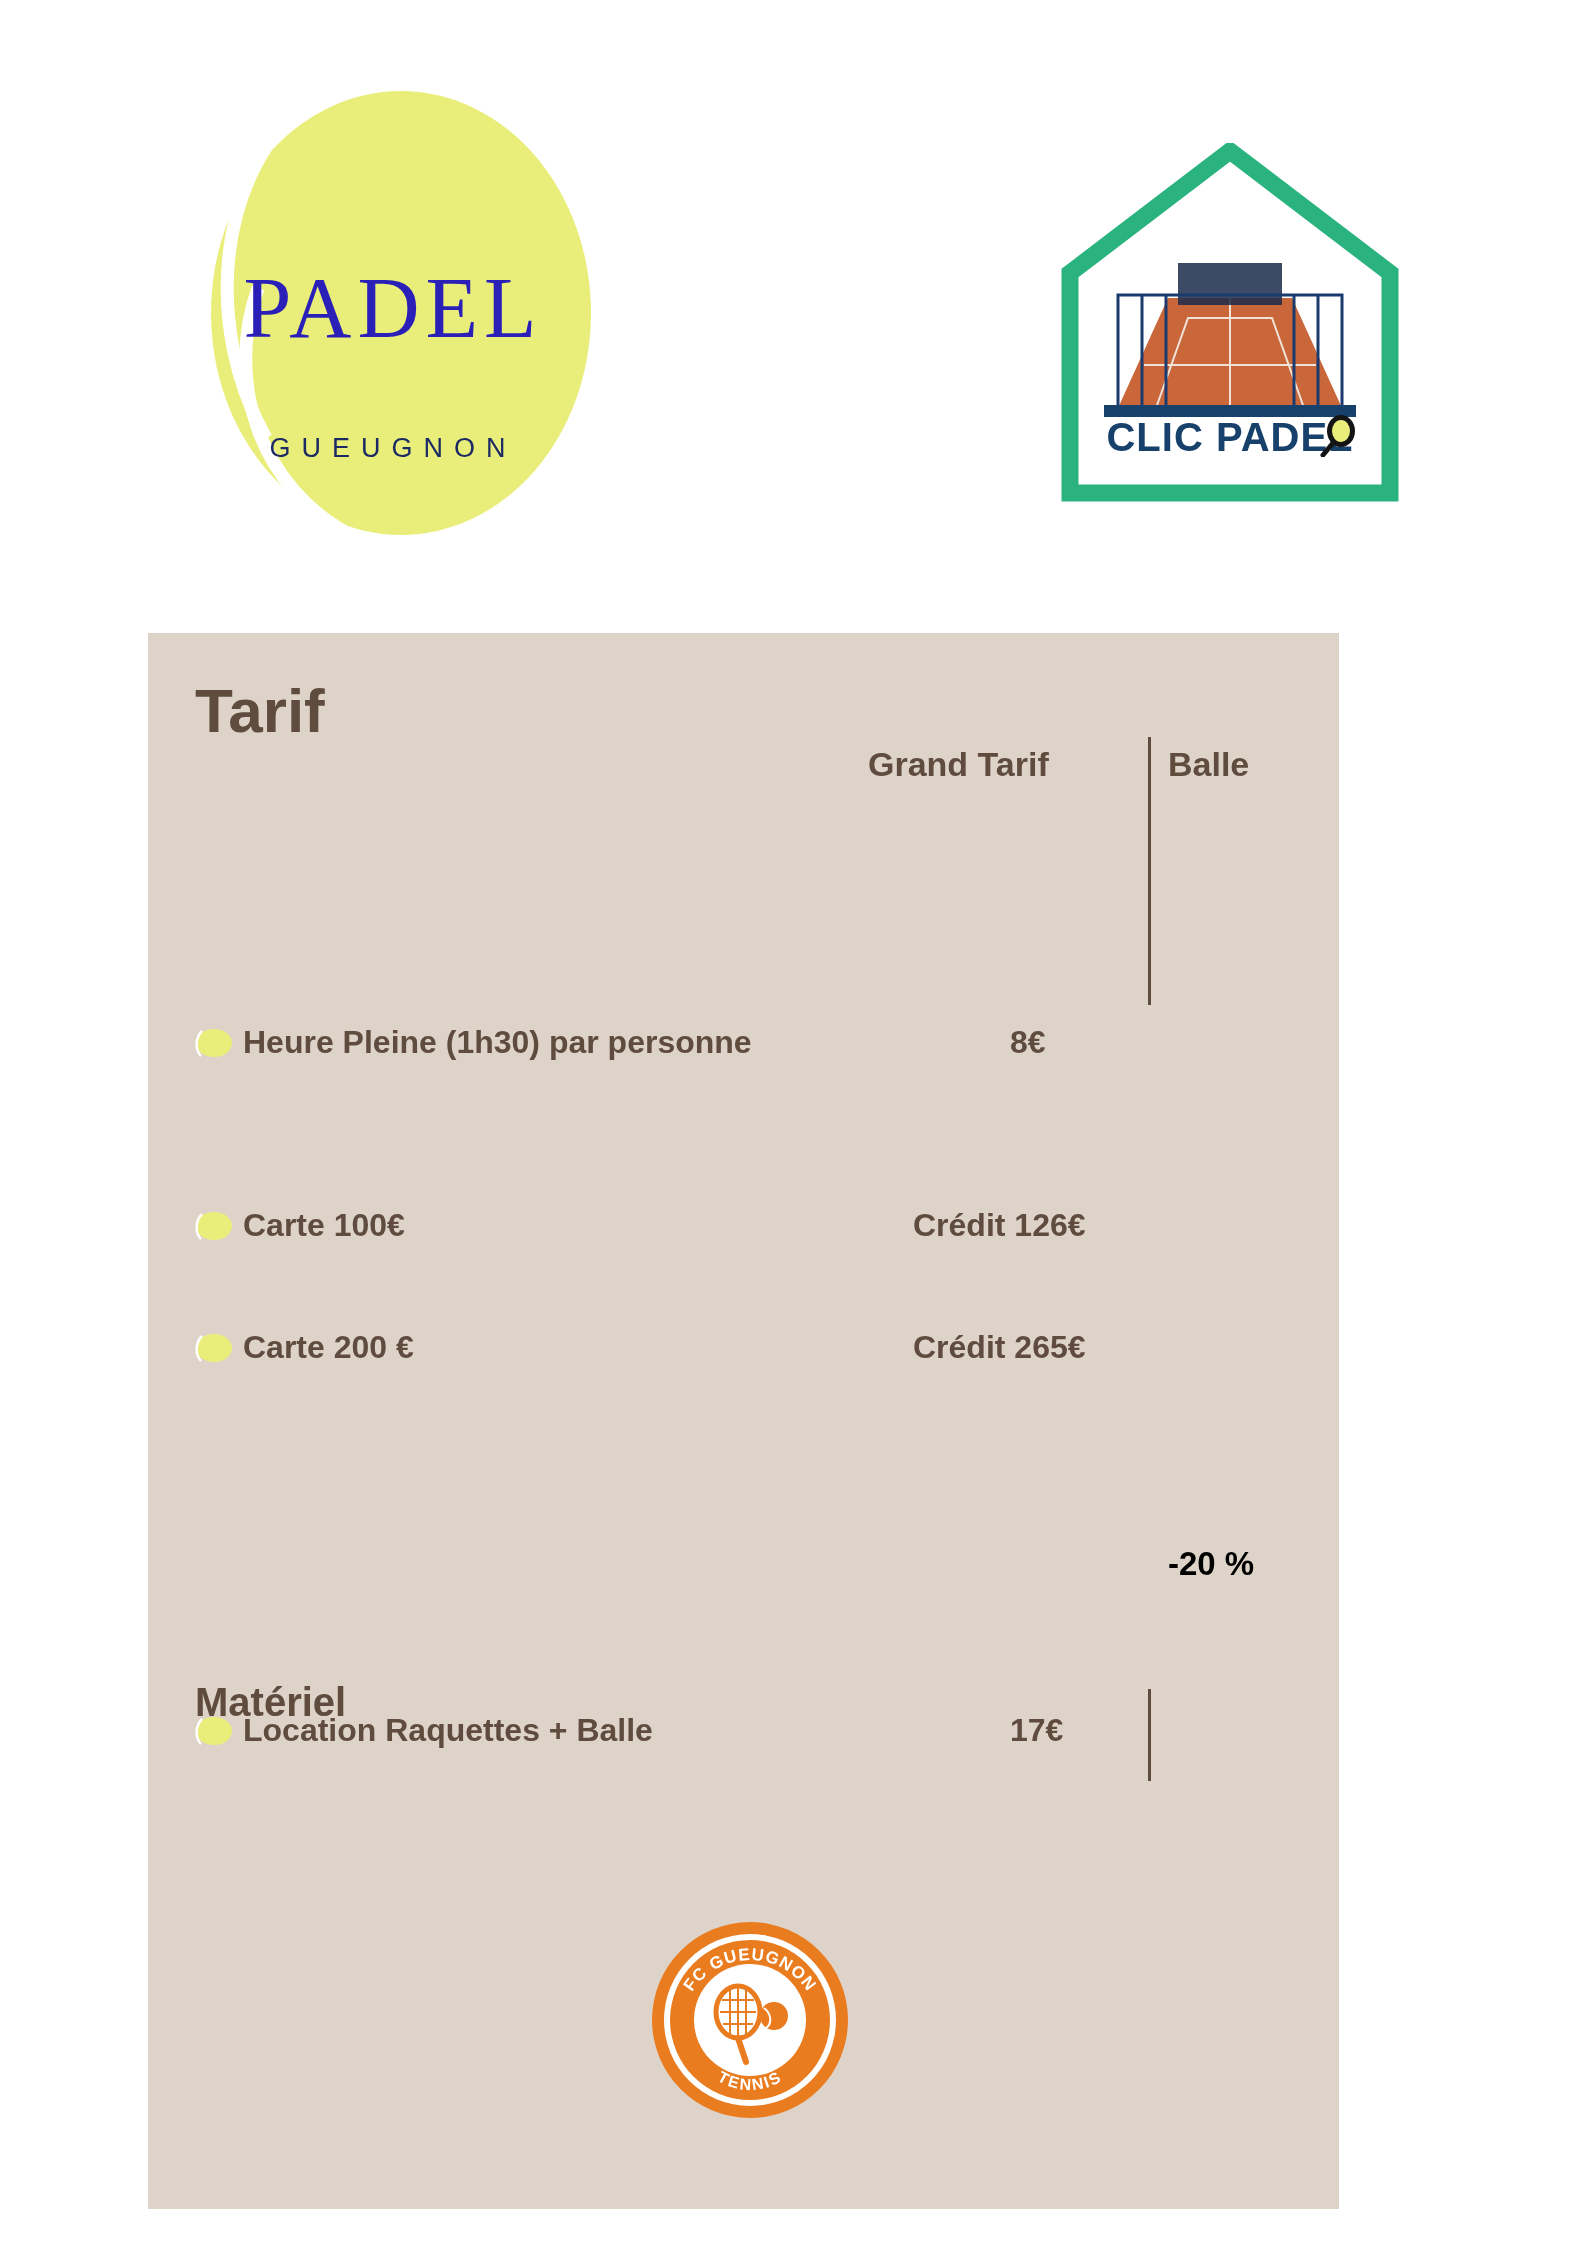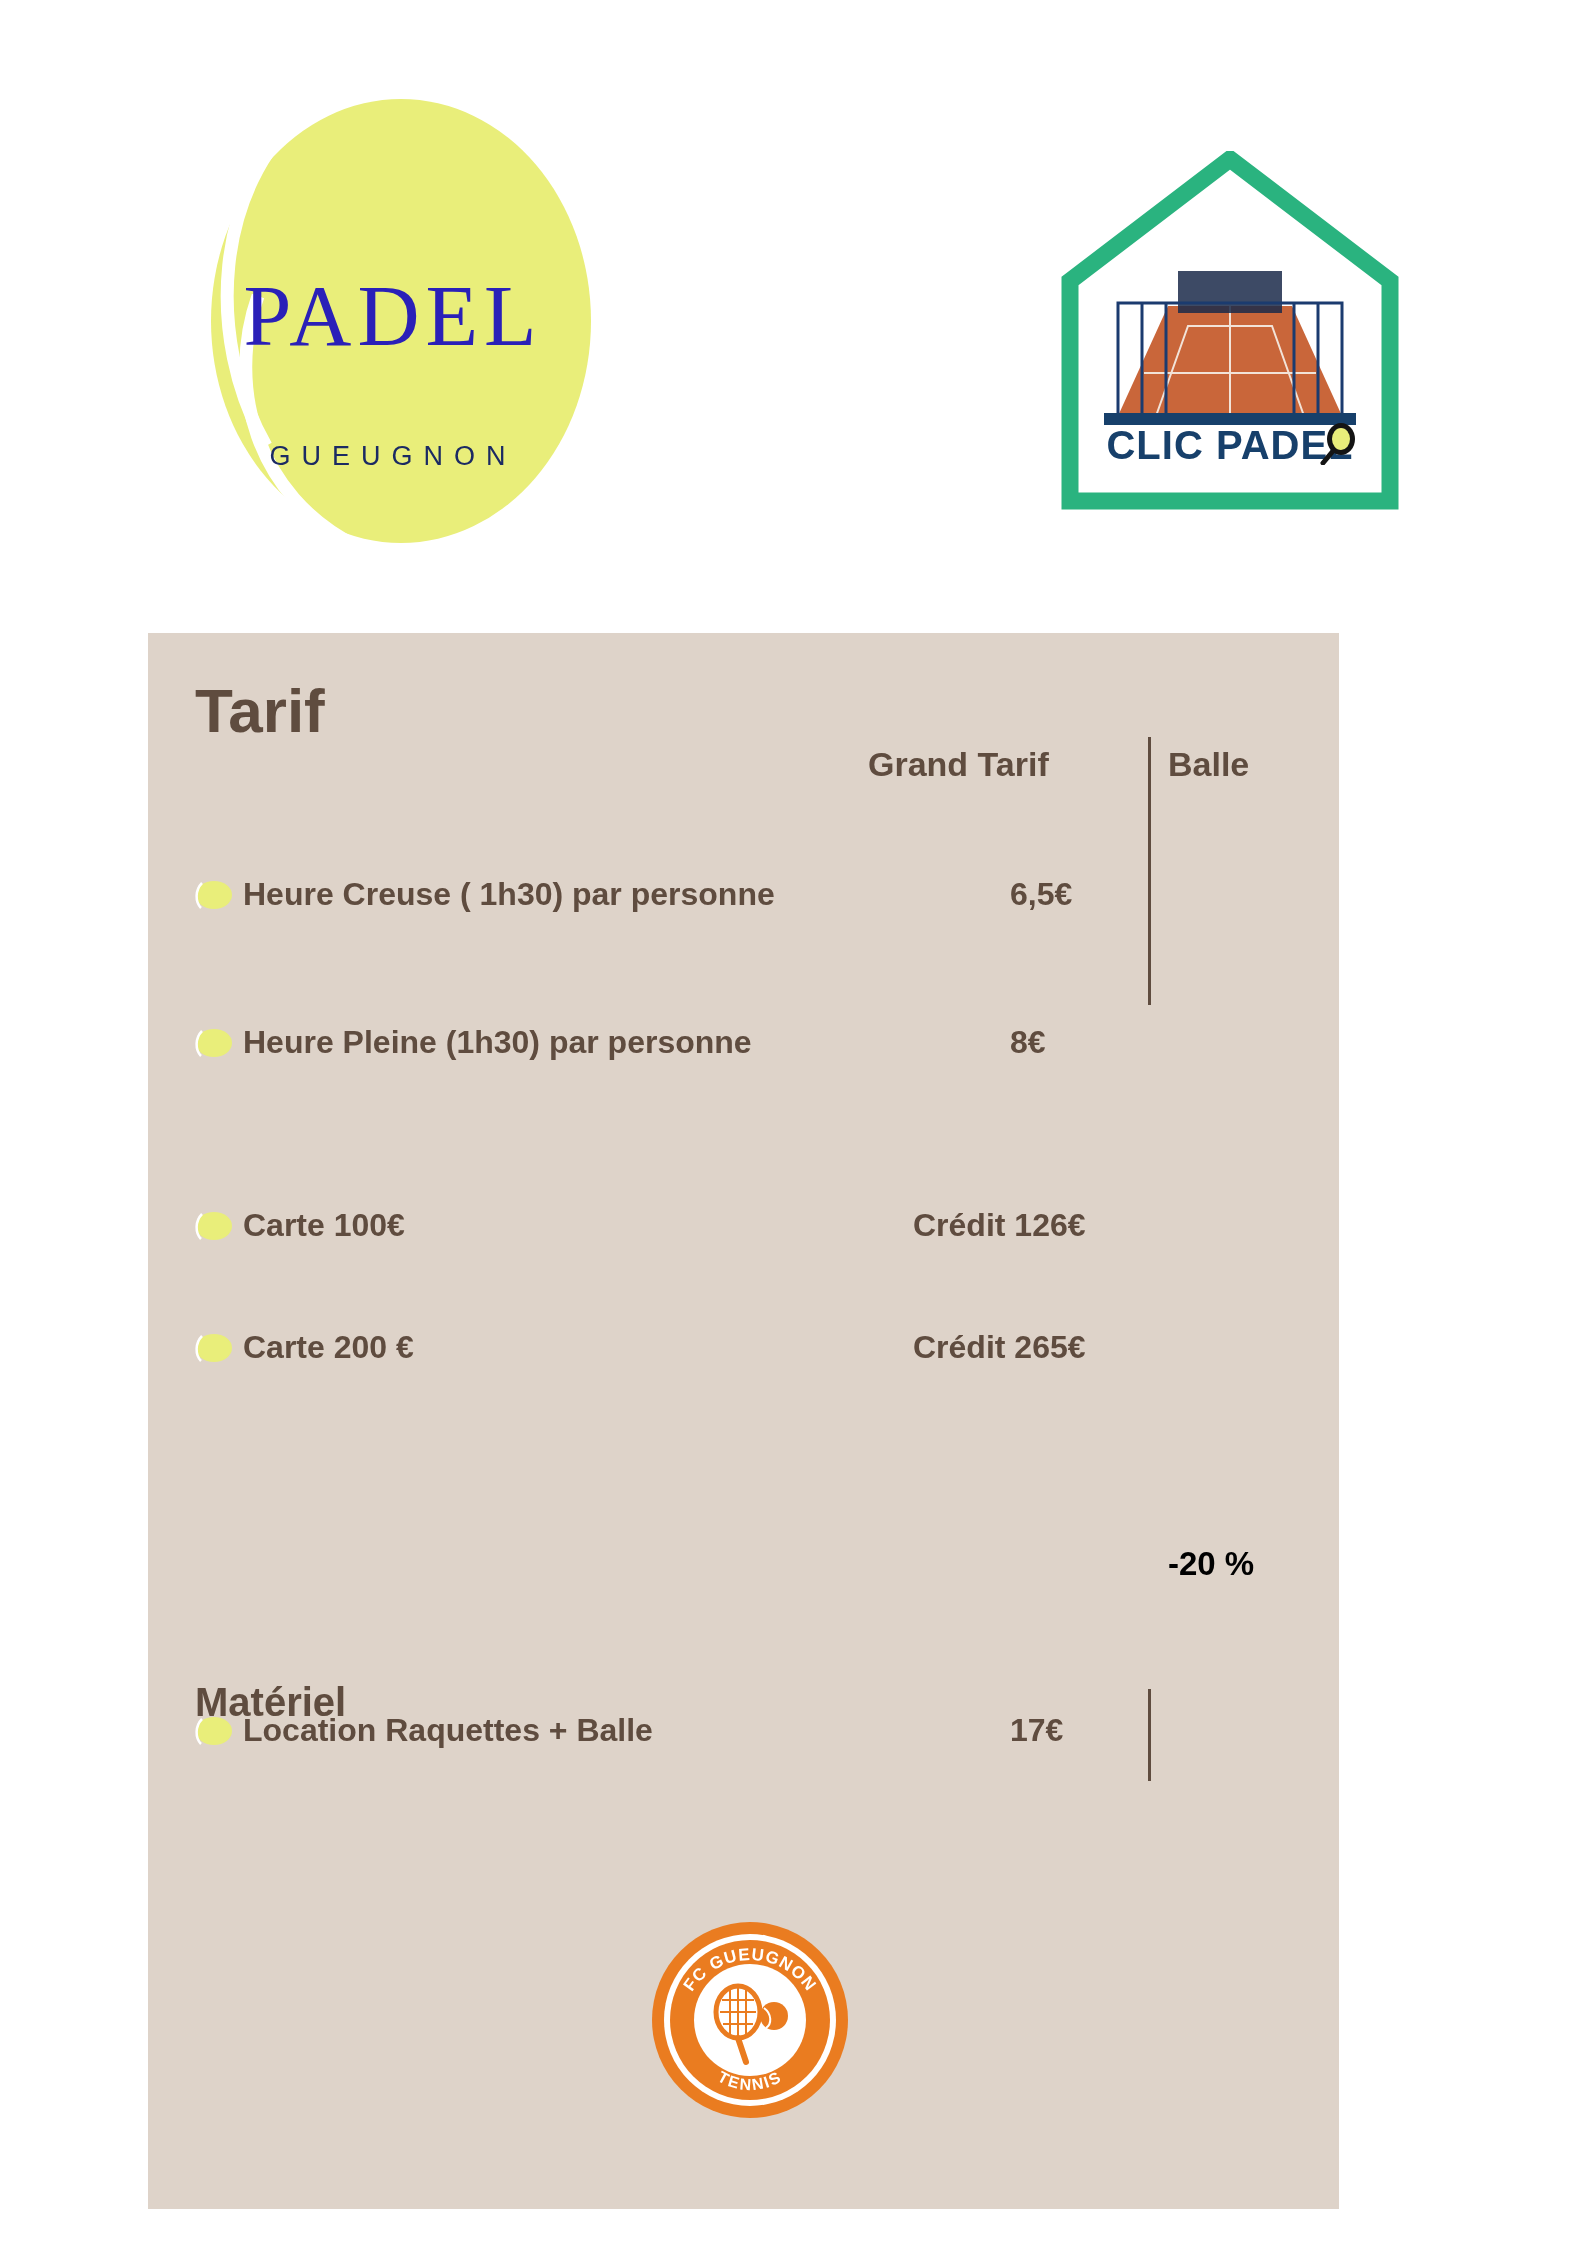--- a/index.html
+++ b/index.html
@@ -11,21 +11,21 @@
     width: 1587px;
     height: 2245px;
     position: relative;
     font-family: "Liberation Sans", sans-serif;
     overflow: hidden;
   }
 
   
   .header {
     position: absolute;
-    top: 16px;
+    top: 8px;
     left: 0;
     width: 1587px;
     height: 600px;
   }
 
   
   .padel-logo {
     position: absolute;
     left: 168px;
     top: 50px;
@@ -233,28 +233,20 @@
   <div class="card-title">Tarif</div>
 
   <div class="col-head gp">Grand Tarif</div>
   <div class="col-head club">Balle</div>
 
   <div class="divider top"></div>
   <div class="divider mat"></div>
 
   <div class="club-value">-20 %</div>
 
-  <div class="row" style="top:247px">
-    <svg class="ball-bullet" style="left:0" viewBox="0 0 38 30">
-      <ellipse cx="19" cy="15" rx="18" ry="14" fill="#e9ee7a"></ellipse>
-      <path d="M 7 3 C 0 10 0 22 6 28" stroke="#ffffff" stroke-width="2.5" fill="none"></path>
-    </svg>
-    <div class="row-label">Heure Creuse ( 1h30) par personne</div>
-    <div class="row-price" style="left:815px">6,5€</div>
-  </div>
 
   <div class="row" style="top:395px">
     <svg class="ball-bullet" style="left:0" viewBox="0 0 38 30">
       <ellipse cx="19" cy="15" rx="18" ry="14" fill="#e9ee7a"></ellipse>
       <path d="M 7 3 C 0 10 0 22 6 28" stroke="#ffffff" stroke-width="2.5" fill="none"></path>
     </svg>
     <div class="row-label">Heure Pleine (1h30) par personne</div>
     <div class="row-price" style="left:815px">8€</div>
   </div>
 

